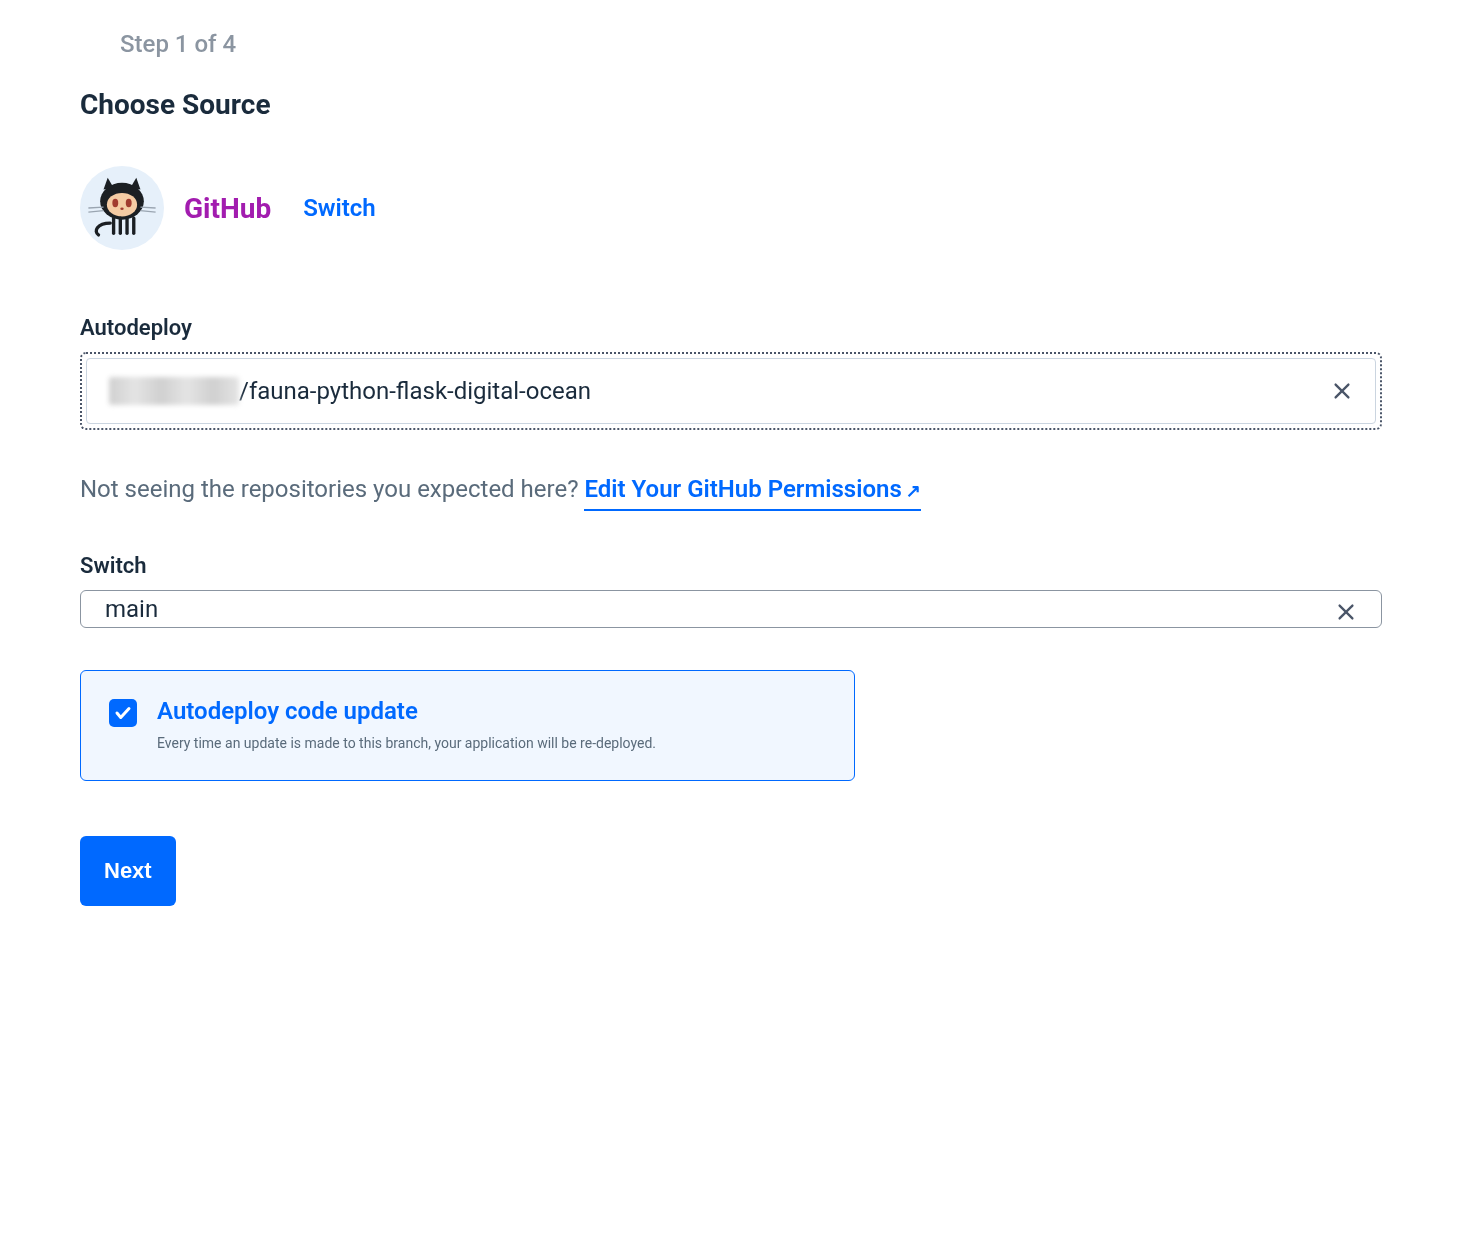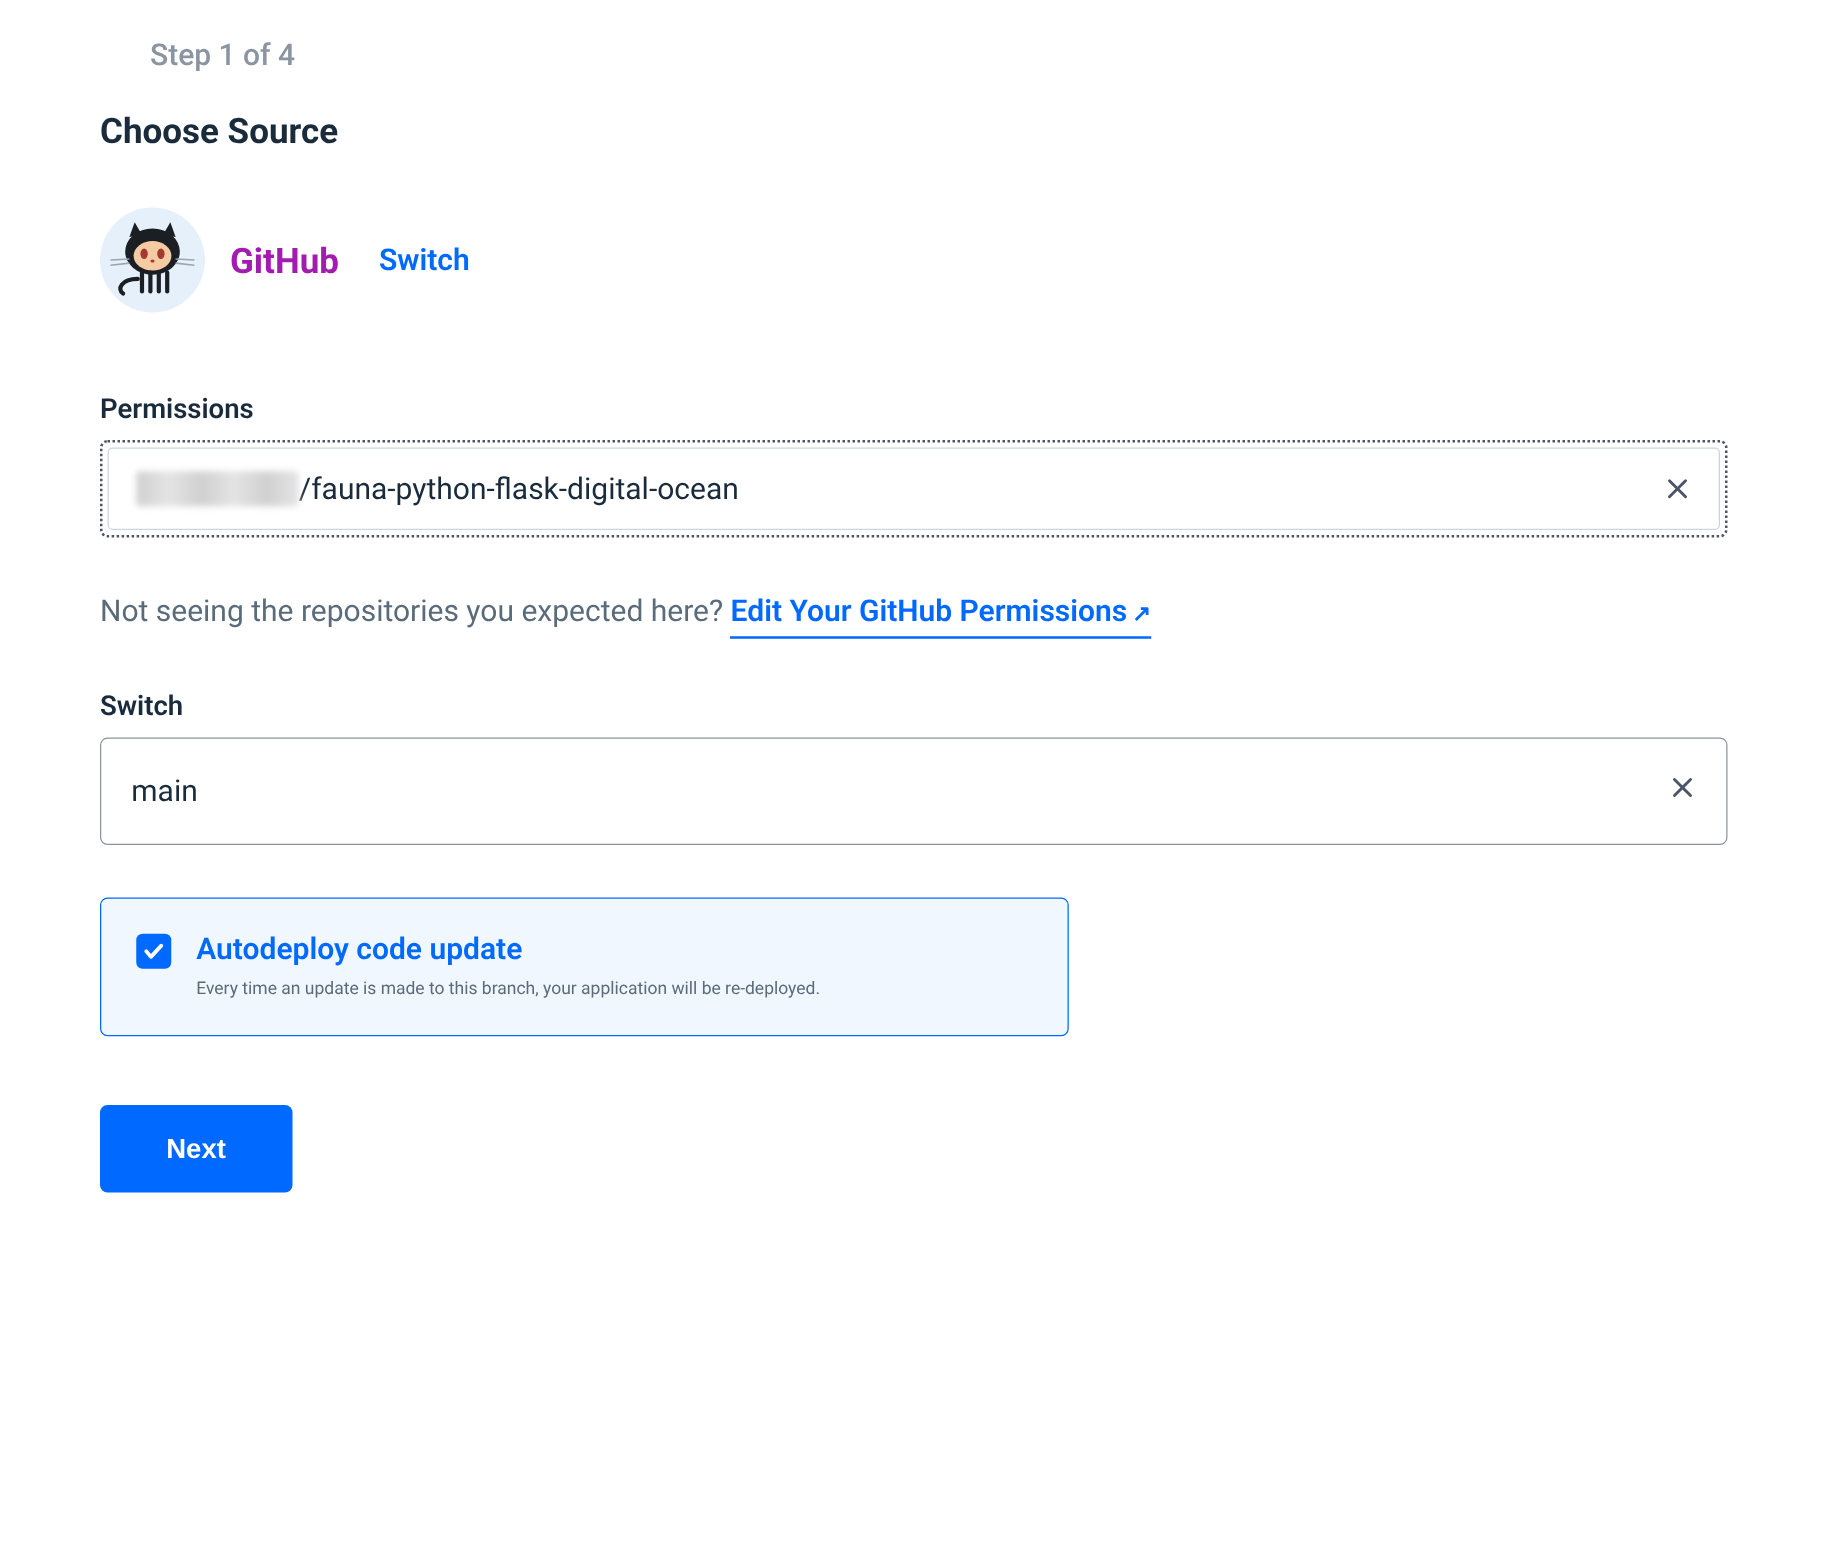--- a/index.html
+++ b/index.html
@@ -115,23 +115,23 @@
       cursor: pointer;
     }
     .edit-link .ext-icon {
       font-size: 18px;
       margin-left: 4px;
     }
     .branch-select {
       width: 100%;
       border: 1px solid #8b95a1;
       border-radius: 6px;
-      padding: 28px 24px;
-      display: flex;
-      align-items: flex-start;
+      padding: 4px 24px;
+      display: flex;
+      align-items: flex-end;
       justify-content: space-between;
       margin-bottom: 42px;
       background: #fff;
     }
     .branch-value {
       font-size: 24px;
       color: #1a2b3c;
     }
     .autodeploy-box {
       border: 1px solid #0069ff;
@@ -172,21 +172,21 @@
     .autodeploy-desc {
       font-size: 14px;
       color: #5a6b7b;
       line-height: 1.5;
     }
     .next-button {
       background: #0069ff;
       color: #fff;
       border: none;
       border-radius: 6px;
-      padding: 22px 53px;
+      padding: 22px 24px;
       font-size: 22px;
       font-weight: 600;
       cursor: pointer;
     }
   </style>
 </head>
 <body>
 
 
 
@@ -221,21 +221,21 @@
       <line x1="10" y1="50" x2="28" y2="49" stroke="#9aa5b1" stroke-width="1.5"></line>
       <line x1="10" y1="55" x2="28" y2="53" stroke="#9aa5b1" stroke-width="1.5"></line>
       <line x1="90" y1="50" x2="72" y2="49" stroke="#9aa5b1" stroke-width="1.5"></line>
       <line x1="90" y1="55" x2="72" y2="53" stroke="#9aa5b1" stroke-width="1.5"></line>
     </svg>
   </div>
   <div class="source-name">GitHub</div>
   <a class="switch-link">Switch</a>
 </div>
 
-<label class="field-label">Permissions</label>
+<label class="field-label">Autodeploy</label>
 <div class="repo-select">
   <div class="repo-select-inner">
     <div class="repo-value">
       <span class="repo-owner-blur"></span>
         <span>/fauna-python-flask-digital-ocean</span>
     </div>
     <svg class="clear-icon" viewBox="0 0 24 24" fill="none" stroke="currentColor" stroke-width="2.5" stroke-linecap="round">
       <line x1="5" y1="5" x2="19" y2="19"></line>
       <line x1="19" y1="5" x2="5" y2="19"></line>
     </svg>

